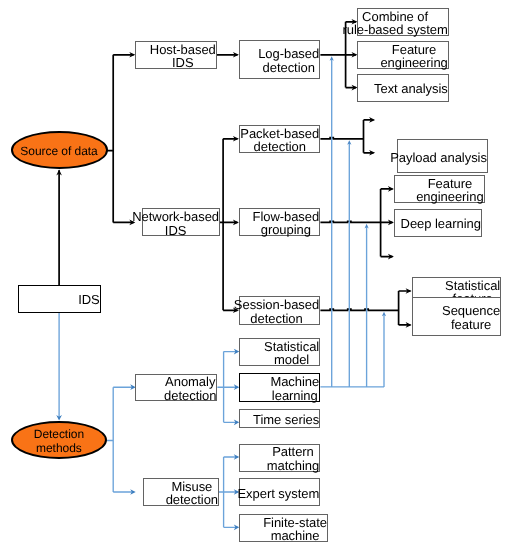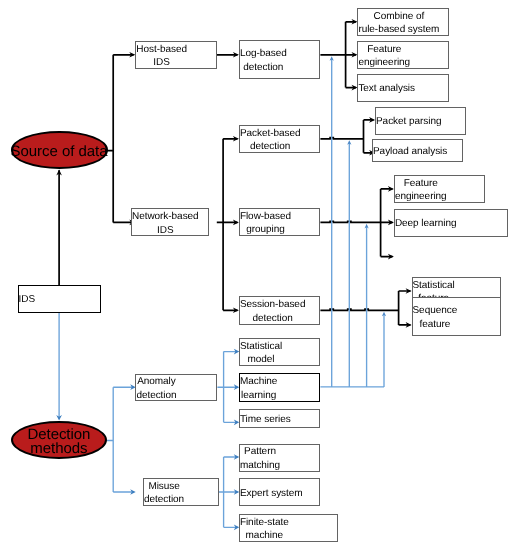--- a/index.html
+++ b/index.html
@@ -2,29 +2,29 @@
 <html><head>
 <meta charset="utf-8">
 <title>Intrusion detection system taxonomy</title>
 <style>
   html,body{margin:0;padding:0;background:#ffffff;}
   #canvas{position:relative;width:511px;height:550px;background:#ffffff;overflow:hidden;
           font-family:"Liberation Sans",sans-serif;-webkit-font-smoothing:antialiased;
           text-rendering:geometricPrecision;}
   svg.edges{position:absolute;left:0;top:0;width:511px;height:550px;overflow:visible;}
   .node{position:absolute;box-sizing:border-box;background:#ffffff;
-        font-size:10px;line-height:13.3px;color:#000000;border:1px solid #636363;
-        display:flex;align-items:center;justify-content:flex-start;text-align:center;
+        font-size:13px;line-height:13.3px;color:#000000;border:1px solid #636363;
+        display:flex;align-items:center;justify-content:flex-end;text-align:center;
         white-space:pre;letter-spacing:-0.05px;}
   .node > span,.ellipse > span{display:block;position:relative;top:1.2px;}
   .node.emph{border:1.5px solid #000000;}
   .node.blackborder{border:1.4px solid #000000;}
-  .ellipse{position:absolute;box-sizing:border-box;background:#b91c1c;border:2.4px solid #000000;
+  .ellipse{position:absolute;box-sizing:border-box;background:#f97316;border:2.4px solid #000000;
            border-radius:50%;display:flex;align-items:center;justify-content:center;
-           text-align:center;font-size:15px;line-height:13.3px;color:#000000;
+           text-align:center;font-size:12px;line-height:13.3px;color:#000000;
            white-space:pre;letter-spacing:-0.05px;}
 </style>
 </head>
 <body>
 
 <div id="canvas">
 
   <svg class="edges" viewBox="0 0 511 550">
     <g id="black-edges" fill="none" stroke="#000000" stroke-width="1.7" stroke-linecap="butt" stroke-linejoin="miter">
         <path d="M59.1,312.7L59.1,170.3M107,150.6L113.2,150.6M113.2,54.8L113.2,222.4M113.2,54.8L133.5,54.8M113.2,222.4L133.5,222.4M216.8,54.8L237.4,54.8M216.8,222.4L223.1,222.4M223.1,138.8L223.1,310.3M223.1,138.8L237.4,138.8M223.1,222.4L237.4,222.4M223.1,310.3L237.4,310.3M345.6,21.8L345.6,87.6M345.6,21.8L355.9,21.8M345.6,87.6L355.9,87.6M363.5,119.9L363.5,152.8M363.5,119.9L373.4,119.9M363.5,152.8L373.4,152.8M380.6,188.9L380.6,256.6M380.6,188.9L392.4,188.9M380.6,256.6L392.4,256.6M398.6,291L398.6,324.9M398.6,291L410.4,291M398.6,324.9L410.4,324.9"></path>
@@ -64,51 +64,50 @@
         <path d="M0,0 L-4.6,-2.1 L-3.2199999999999998,0 L-4.6,2.1 Z" transform="translate(384,311.7) rotate(-90)" fill="#4a86c5" stroke="none"></path>
       </g>
   </svg>
 
   <div class="ellipse" style="left:10.5px;top:131.4px;width:97.0px;height:37.5px"><span>Source of data</span></div>
   <div class="ellipse" style="left:10.5px;top:421.4px;width:96.8px;height:38.1px"><span>Detection
 methods</span></div>
   <div class="node blackborder" style="left:17.6px;top:284.8px;width:83.1px;height:27.9px"><span>IDS</span></div>
   <div class="node" style="left:135.3px;top:40.7px;width:81.5px;height:28.5px"><span>Host-based
 IDS</span></div>
-  <div class="node" style="left:131px;top:208.3px;width:78px;height:28.2px"><span>Network-based
+  <div class="node" style="left:142px;top:208.3px;width:78px;height:28.2px"><span>Network-based
 IDS</span></div>
   <div class="node" style="left:238.9px;top:40.0px;width:81.3px;height:39px"><span>Log-based
 detection</span></div>
   <div class="node" style="left:238.9px;top:125.0px;width:81.3px;height:28.2px"><span>Packet-based
 detection</span></div>
   <div class="node" style="left:238.9px;top:207.9px;width:81.3px;height:28.1px"><span>Flow-based
 grouping</span></div>
   <div class="node" style="left:238.9px;top:296.4px;width:81.3px;height:28.2px"><span>Session-based
 detection</span></div>
   <div class="node" style="left:357.4px;top:8.3px;width:91.4px;height:27.8px"><span>Combine of
 rule-based system</span></div>
   <div class="node" style="left:357.4px;top:40.8px;width:91.4px;height:28.0px"><span>Feature
 engineering</span></div>
   <div class="node" style="left:357.4px;top:73.9px;width:91.4px;height:28.0px"><span>Text analysis</span></div>
-  <div class="node" style="left:375.0px;top:107.1px;width:90.9px;height:27.6px"><span>Packet parsing</span></div>
-  <div class="node" style="left:372px;top:139.4px;width:90.9px;height:23px"><span>Payload analysis</span></div>
+  <div class="node" style="left:397px;top:139.4px;width:90.9px;height:34px"><span>Payload analysis</span></div>
   <div class="node" style="left:393.9px;top:174.9px;width:90.7px;height:28.0px"><span>Feature
 engineering</span></div>
-  <div class="node" style="left:393.9px;top:209.1px;width:114px;height:27.6px"><span>Deep learning</span></div>
+  <div class="node" style="left:393.9px;top:209.1px;width:88px;height:27.6px"><span>Deep learning</span></div>
   <div class="node" style="left:411.5px;top:277.2px;width:89.7px;height:27.8px"><span>Statistical
 feature</span></div>
   <div class="node" style="left:411.5px;top:297px;width:89.7px;height:39px"><span>Sequence
 feature</span></div>
   <div class="node" style="left:135.4px;top:373.5px;width:82.0px;height:27.8px"><span>Anomaly
 detection</span></div>
   <div class="node" style="left:143px;top:478.3px;width:76px;height:27.6px"><span>Misuse
 detection</span></div>
   <div class="node" style="left:238.9px;top:337.6px;width:81.3px;height:28.2px"><span>Statistical
 model</span></div>
   <div class="node emph" style="left:238.9px;top:373.2px;width:81.3px;height:28.5px"><span>Machine
 learning</span></div>
   <div class="node" style="left:238.9px;top:408.9px;width:81.3px;height:19px"><span>Time series</span></div>
   <div class="node" style="left:238.9px;top:478.2px;width:81.3px;height:27.8px"><span>Expert system</span></div>
   <div class="node" style="left:238.9px;top:443.6px;width:81.3px;height:28.0px"><span>Pattern
 matching</span></div>
-  <div class="node" style="left:238.9px;top:513.5px;width:99px;height:28.4px"><span>Finite-state
+  <div class="node" style="left:238.9px;top:513.5px;width:89px;height:28.4px"><span>Finite-state
 machine</span></div>
 </div>
 
 </body></html>

